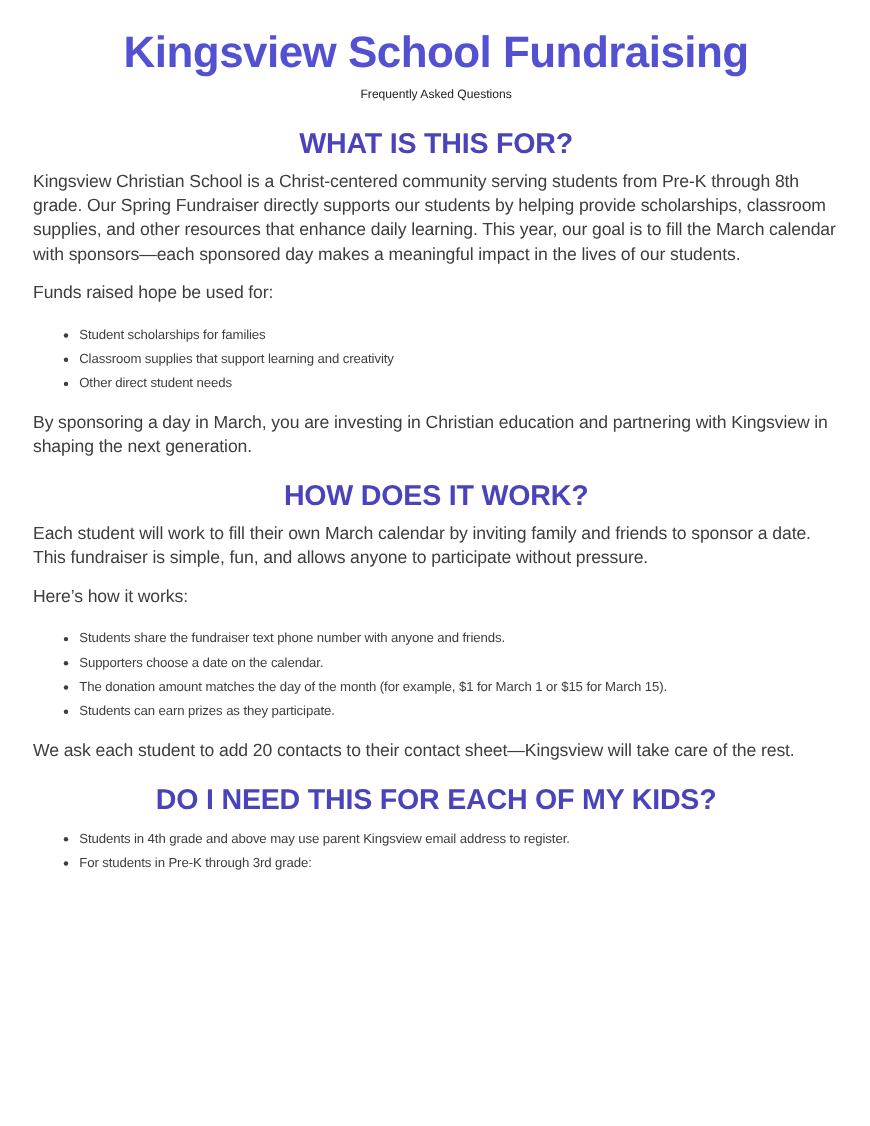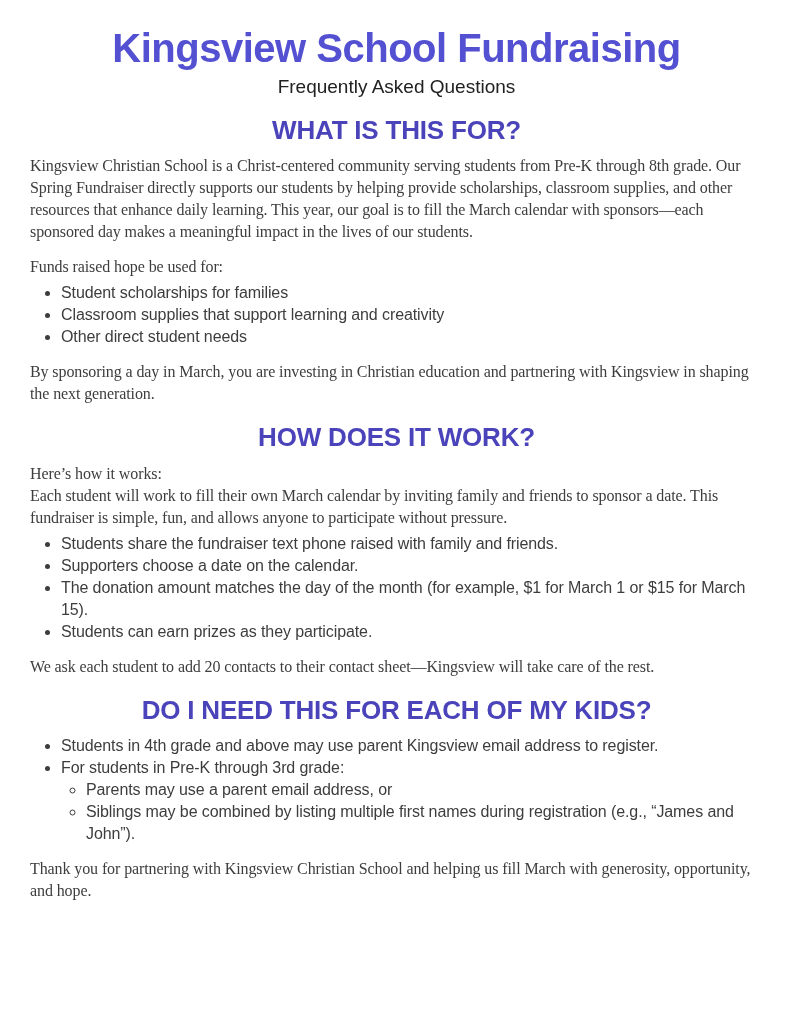--- a/index.html
+++ b/index.html
@@ -22,45 +22,44 @@
     text-align: center;
     font-size: 40px;
     line-height: 45px;
     font-weight: bold;
     letter-spacing: -0.5px;
     color: #5450d2;
   }
   p.subtitle {
     margin: 4px 0 0;
     text-align: center;
-    font-size: 19px;
+    font-size: 11px;
     line-height: 23px;
     color: #212121;
   }
   h2.section-heading {
     margin: 20px 0 12px;
     text-align: center;
     font-size: 26px;
     line-height: 25px;
     font-weight: bold;
     letter-spacing: -0.2px;
     color: #4a43ba;
   }
   p.para {
     margin: 13px 0 0;
     font-size: 16px;
     line-height: 22px;
     letter-spacing: -0.1px;
-    font-family: Liberation Serif, serif;
   }
   p.para.after-heading { margin-top: 0; }
   ul.bullets {
-    margin: 4px;
+    margin: 15px;
     padding: 0 0 0 27px;
-    font-size: 16px;
+    font-size: 12px;
     line-height: 22px;
     letter-spacing: -0.1px;
     list-style-type: disc;
   }
   ul.bullets.spaced { margin-top: 10px; }
   ul.sub-bullets {
     margin: 0;
     padding: 0 0 0 25px;
     list-style-type: circle;
   }
@@ -81,39 +80,34 @@
     <ul class="bullets">
       <li>Student scholarships for families</li>
       <li>Classroom supplies that support learning and creativity</li>
       <li>Other direct student needs</li>
     </ul>
     <p class="para">By sponsoring a day in March, you are investing in Christian education and partnering with Kingsview in shaping the next generation.</p>
   </section>
 
   <section>
     <h2 class="section-heading">HOW DOES IT WORK?</h2>
+    <p class="para after-heading">Each student will work to fill their own March calendar by inviting family and friends to sponsor a date. This fundraiser is simple, fun, and allows anyone to participate without pressure.</p>
     <p class="para">Here’s how it works:</p>
-    <p class="para after-heading">Each student will work to fill their own March calendar by inviting family and friends to sponsor a date. This fundraiser is simple, fun, and allows anyone to participate without pressure.</p>
     <ul class="bullets">
-      <li>Students share the fundraiser text phone raised with family and friends.</li>
+      <li>Students share the fundraiser text phone number with anyone and friends.</li>
       <li>Supporters choose a date on the calendar.</li>
       <li>The donation amount matches the day of the month (for example, $1 for March 1 or $15 for March 15).</li>
       <li>Students can earn prizes as they participate.</li>
     </ul>
     <p class="para">We ask each student to add 20 contacts to their contact sheet—Kingsview will take care of the rest.</p>
   </section>
 
   <section>
     <h2 class="section-heading">DO I NEED THIS FOR EACH OF MY KIDS?</h2>
     <ul class="bullets spaced">
       <li>Students in 4th grade and above may use parent Kingsview email address to register.</li>
       <li>
         <span>For students in Pre-K through 3rd grade:</span>
-        <ul class="sub-bullets">
-          <li>Parents may use a parent email address, or</li>
-          <li>Siblings may be combined by listing multiple first names during registration (e.g., “James and John”).</li>
-        </ul>
       </li>
     </ul>
-    <p class="para">Thank you for partnering with Kingsview Christian School and helping us fill March with generosity, opportunity, and hope.</p>
   </section>
 
 </div>
 
 </body></html>

